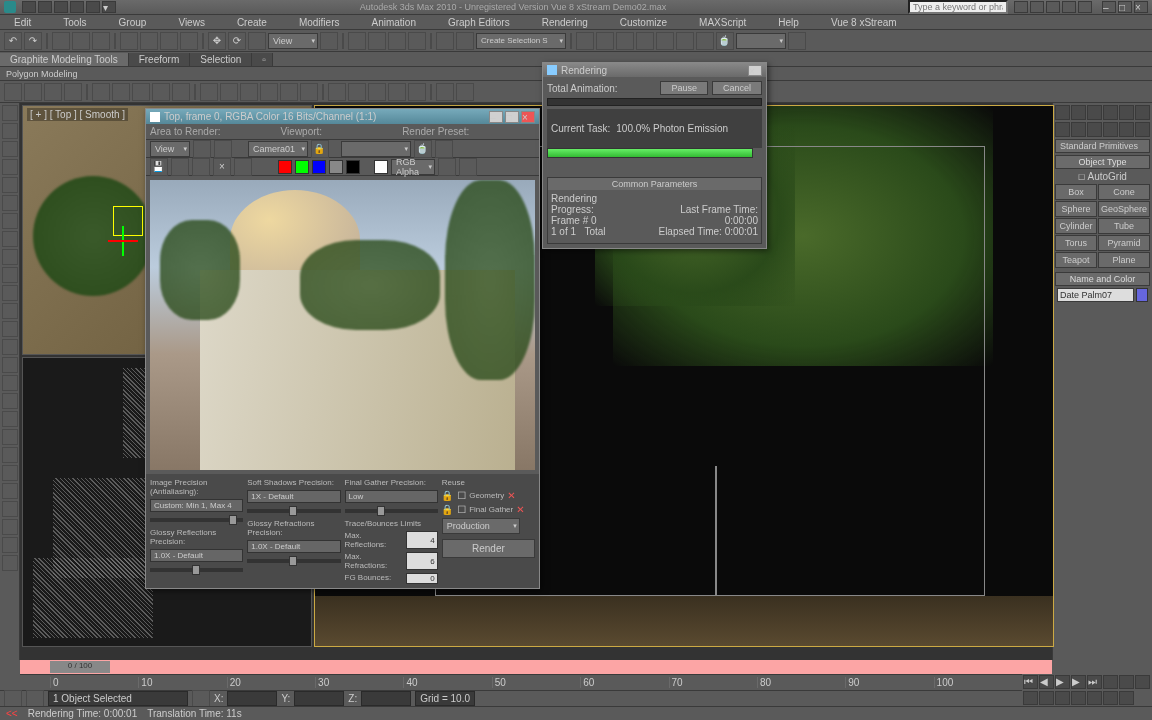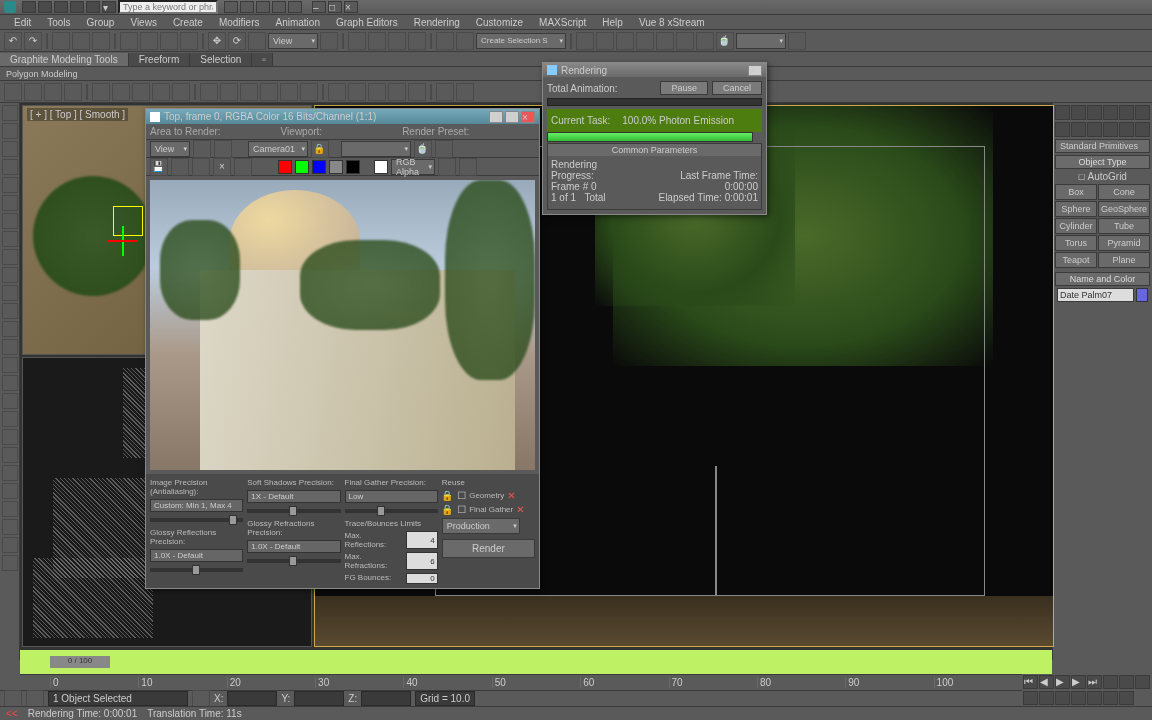--- a/index.html
+++ b/index.html
@@ -3,21 +3,21 @@
 <meta charset="utf-8">
 <style>
 *{margin:0;padding:0;box-sizing:border-box;font-family:Tahoma,sans-serif;font-size:10px;color:#ccc;user-select:none}
 body{width:1152px;height:720px;background:#5a5a5a;overflow:hidden;position:relative}
 .titlebar{height:15px;background:linear-gradient(#6a6a6a,#5a5a5a);display:flex;align-items:center;padding:0 4px;border-bottom:1px solid #3a3a3a}
 .titlebar .logo{width:12px;height:12px;background:#2a8a8a;border-radius:2px;margin-right:6px}
 .titlebar .bt{width:14px;height:12px;background:#4a4a4a;margin-right:2px;border:1px solid #3a3a3a}
 .titlebar .title{flex:1;text-align:center;color:#aaa;font-size:9px}
 .titlebar .wbt{width:14px;height:12px;margin-left:2px;background:#5a5a5a;border:1px solid #3a3a3a}
 .searchbox{width:100px;height:14px;background:#eee;color:#888;font-size:9px;padding:0 3px;margin-right:4px}
-.menubar{height:15px;background:#5a5a5a;display:flex;align-items:center;padding:0 10px;gap:8px;border-bottom:1px solid #3a3a3a}
+.menubar{height:15px;background:#5a5a5a;display:flex;align-items:center;padding:0 10px;gap:24px;border-bottom:1px solid #3a3a3a}
 .menubar span{color:#ccc;font-size:10px;padding:1px 4px}
 .toolbar1{height:22px;background:#5a5a5a;display:flex;align-items:center;padding:0 4px;gap:2px;border-bottom:1px solid #3a3a3a}
 .tb{width:18px;height:18px;background:#5a5a5a;border:1px solid #4a4a4a;display:flex;align-items:center;justify-content:center}
 .sep{width:2px;height:16px;background:#4a4a4a;margin:0 2px}
 .dd{height:16px;background:#6a6a6a;border:1px solid #3a3a3a;padding:0 12px 0 4px;display:flex;align-items:center;font-size:9px;position:relative}
 .dd::after{content:'▾';position:absolute;right:2px;font-size:7px}
 .ribbon{height:15px;background:#5a5a5a;display:flex;align-items:center;border-bottom:1px solid #3a3a3a}
 .rtab{padding:1px 10px;font-size:10px;background:#4a4a4a;border-right:1px solid #3a3a3a}
 .rtab.active{background:#6a6a6a}
 .ribbon2{height:14px;background:#5a5a5a;border-bottom:1px solid #3a3a3a;padding:0 6px;font-size:9px;display:flex;align-items:center}
@@ -42,21 +42,21 @@
 .gizmo{position:absolute;left:85px;top:120px;width:30px;height:30px}
 .gizmo::before{content:'';position:absolute;width:2px;height:30px;background:#0f0;left:14px}
 .gizmo::after{content:'';position:absolute;width:30px;height:2px;background:#f00;top:14px}
 .selbox{position:absolute;left:90px;top:100px;width:30px;height:30px;border:1px solid #ff0}
 .vp2{left:2px;top:254px;width:290px;height:290px;background:#1a1a1a}
 .wire{position:absolute;background:repeating-linear-gradient(45deg,#888,#888 1px,transparent 1px,transparent 3px);opacity:.6}
 .vp3{left:294px;top:2px;width:740px;height:542px;background:#0a0a0a;border:1px solid #ccaa44}
 .palm3d{position:absolute;background:radial-gradient(ellipse,#4a6a2a,#2a4a1a 60%,transparent);filter:blur(.5px)}
 .ground{position:absolute;bottom:0;left:0;right:0;height:50px;background:linear-gradient(#3a3020,#5a4a30)}
 .persbox{position:absolute;border:1px solid #888}
-.timeline{position:absolute;bottom:46px;left:20px;right:100px;height:24px;background:#bef264;display:flex;align-items:center}
+.timeline{position:absolute;bottom:46px;left:20px;right:100px;height:14px;background:#fca5a5;display:flex;align-items:center}
 .timeslider{width:60px;height:12px;background:#888;margin-left:30px;font-size:8px;text-align:center;color:#333}
 .timescale{position:absolute;bottom:30px;left:20px;right:100px;height:16px;background:#5a5a5a;border-top:1px solid #3a3a3a;display:flex;align-items:center;padding:0 30px;font-size:8px}
 .timescale span{flex:1;border-left:1px solid #6a6a6a;padding-left:2px}
 .statusbar{position:absolute;bottom:14px;left:0;right:0;height:16px;background:#5a5a5a;border-top:1px solid #3a3a3a;display:flex;align-items:center;padding:0 4px;gap:4px;font-size:9px}
 .sb-field{background:#3a3a3a;padding:1px 4px;border:1px solid #2a2a2a}
 .anim-ctrl{position:absolute;bottom:14px;right:0;width:130px;height:32px;background:#5a5a5a;display:flex;flex-wrap:wrap;gap:1px;padding:1px}
 .ac{width:15px;height:14px;background:#4a4a4a;border:1px solid #3a3a3a}
 .bottombar{position:absolute;bottom:0;left:0;right:0;height:14px;background:#5a5a5a;border-top:1px solid #3a3a3a;display:flex;align-items:center;padding:0 6px;font-size:9px;gap:10px}
 .bottombar .hint{color:#f44}
 
@@ -85,37 +85,38 @@
 .swatch{width:14px;height:14px;border:1px solid #333}
 
 
 .progwin{position:absolute;left:542px;top:62px;width:225px;background:#5a5a5a;border:1px solid #888;box-shadow:2px 2px 6px rgba(0,0,0,.5)}
 .pw-title{height:14px;background:linear-gradient(#888,#6a6a6a);display:flex;align-items:center;padding:0 4px;font-size:9px}
 .pw-title .icon{width:10px;height:10px;background:#8cf;margin-right:4px}
 .pw-title .sp{flex:1}
 .pw-body{padding:4px;font-size:9px}
 .pw-row{display:flex;align-items:center;gap:4px;margin-bottom:3px}
 .pw-btn{background:#7a7a7a;border:1px solid #3a3a3a;padding:1px 10px;font-size:9px}
-.pw-task{background:#4d7c0f;padding:6px 4px;display:flex;gap:12px}
+.pw-task{background:#404040;padding:14px 4px;display:flex;gap:6px}
 .pw-prog{height:10px;background:linear-gradient(#6e6,#3b3);border:1px solid #333;width:96%}
-.pw-sec{border:1px solid #3a3a3a;padding:3px;margin-top:1px}
+.pw-sec{border:1px solid #3a3a3a;padding:3px;margin-top:19px}
 .pw-hdr{text-align:center;background:#6a6a6a;margin:-3px -3px 3px;padding:1px;font-size:9px}
 .spin{width:32px;background:#ddd;color:#333;border:1px solid #333;padding:0 2px;font-size:8px;text-align:right}
 </style>
 </head>
 <body>
 
 <div class="titlebar">
   <div class="logo"></div>
   <div class="bt"></div>
   <div class="bt"></div>
   <div class="bt"></div>
   <div class="bt"></div>
   <div class="bt"></div>
   <div class="bt">▾</div>
+  <div class="title">Autodesk 3ds Max 2010 - Unregistered Version    Vue 8 xStream Demo02.max</div>
   <input class="searchbox" placeholder="Type a keyword or phrase" style="">
   <div class="wbt"></div>
   <div class="wbt"></div>
   <div class="wbt"></div>
   <div class="wbt"></div>
   <div class="wbt"></div>
   <div style="width:8px"></div>
   <div class="wbt">–</div>
   <div class="wbt">□</div>
   <div class="wbt">×</div>

